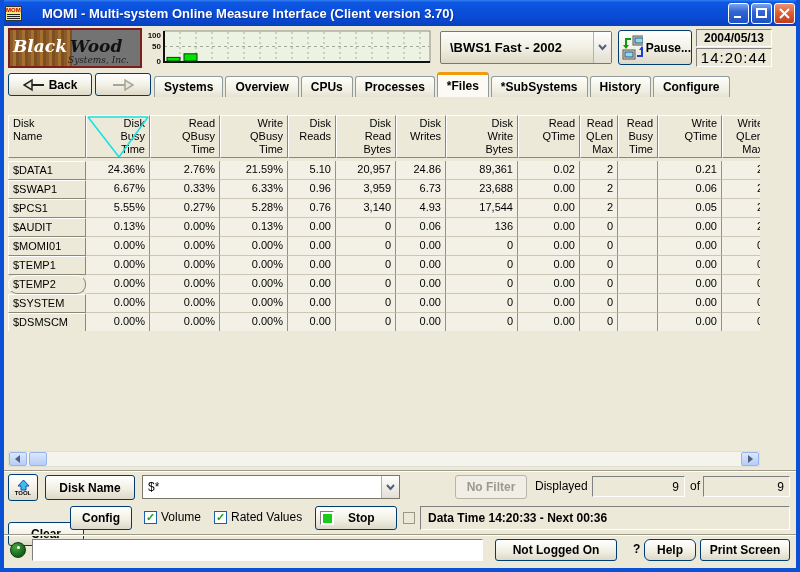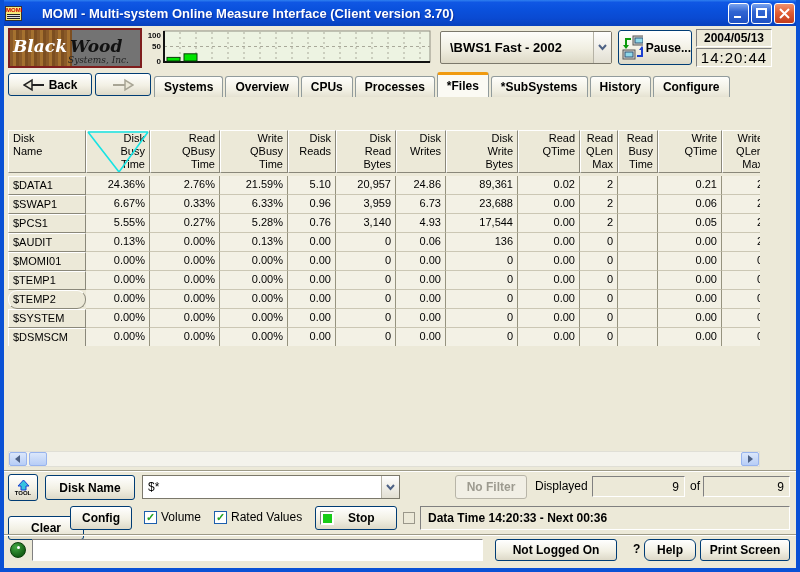--- a/index.html
+++ b/index.html
@@ -54,21 +54,21 @@
   .fwdbtn{position:absolute;left:91px;bottom:1px;width:56px;height:23px;}
   .tabs{display:flex;align-items:flex-end;}
   .tabs1{margin-left:150px;}
   .tabs2{margin-left:6px;}
   .tab{height:21px;padding:0 9px;margin-right:2px;display:flex;align-items:center;white-space:nowrap;
     border:1px solid #919B9C;border-bottom:none;border-radius:3px 3px 0 0;
     background:linear-gradient(180deg,#fefefb,#f0eee1 70%,#e5e2d2);font:bold 12px "Liberation Sans",sans-serif;text-align:center;}
   .tab.selected{height:25px;background:#FBFAF4;border-top:3px solid #F executing;}
   .tab.selected{height:25px;background:#FBFAF4;border-top:3px solid #F09A10;}
   
-  .grid{position:absolute;left:4px;top:104px;width:752px;height:216px;overflow:hidden;font-size:11px;}
+  .grid{position:absolute;left:4px;top:89px;width:752px;height:216px;overflow:hidden;font-size:11px;}
   .grow{display:flex;}
   .hcell{flex:0 0 auto;background:#ECE9D8;border:1px solid;border-color:#fff #8a887a #8a887a #fff;
     padding:1px 4px 1px 2px;white-space:pre-line;text-align:right;line-height:13px;height:43px;position:relative;overflow:hidden;}
   .hcell.first{text-align:left;padding-left:4px;}
   .sortsvg{position:absolute;left:0;top:0;}
   .spacer{height:3px;}
   .ncell{flex:0 0 auto;background:#ECE9D8;border:1px solid;border-color:#fff #8a887a #8a887a #fff;
     padding:2px 4px;height:19px;text-align:left;overflow:hidden;white-space:nowrap;}
   .dcell{flex:0 0 auto;background:#F3F1E5;border-right:1px solid #96937f;border-bottom:1px solid #cbc7b4;
     padding:2px 4px;height:19px;text-align:right;overflow:hidden;white-space:nowrap;}
@@ -90,21 +90,21 @@
   .nofilter{position:absolute;left:451px;top:1px;width:72px;height:24px;}
   .flabel{position:absolute;top:5px;font:12px "Liberation Sans",sans-serif;}
   .displab{left:531px;}
   .oflab{left:686px;}
   .numfield{position:absolute;top:2px;height:21px;border:1px solid;border-color:#808080 #fff #fff #808080;background:#ECE9D8;
     font:12px "Liberation Sans",sans-serif;display:flex;align-items:center;justify-content:flex-end;padding-right:5px;}
   .nf1{left:588px;width:93px;}
   .nf2{left:699px;width:87px;}
   
   .crow{position:absolute;left:0;top:479px;width:792px;height:28px;}
-  .clearbtn{position:absolute;left:4px;top:11px;width:76px;height:24px;}
+  .clearbtn{position:absolute;left:4px;top:17px;width:76px;height:24px;}
   .configbtn{position:absolute;left:66px;top:1px;width:62px;height:24px;}
   .cbwrap{position:absolute;top:5px;display:flex;align-items:center;gap:4px;font:12px "Liberation Sans",sans-serif;}
   .cb1{left:140px;} .cb2{left:210px;}
   .cb{width:13px;height:13px;background:#fff;border:1px solid #1D5FAD;display:flex;align-items:center;justify-content:center;
     color:#21A121;font:bold 11px "Liberation Sans",sans-serif;line-height:11px;}
   .stopbtn{position:absolute;left:311px;top:1px;width:82px;height:24px;justify-content:flex-start;padding:0 4px;gap:14px;}
   .stopled{width:14px;height:14px;border:1px solid;border-color:#808080 #fff #fff #808080;background:#fff;display:flex;align-items:center;justify-content:center;}
   .stopled .sq{width:9px;height:9px;background:#18CC18;}
   .minicb{position:absolute;left:399px;top:7px;width:12px;height:12px;border:1px solid #9a978a;background:#ECE9D8;}
   .statuspanel{position:absolute;left:416px;top:1px;width:370px;height:24px;border:1px solid;border-color:#808080 #fff #fff #808080;

